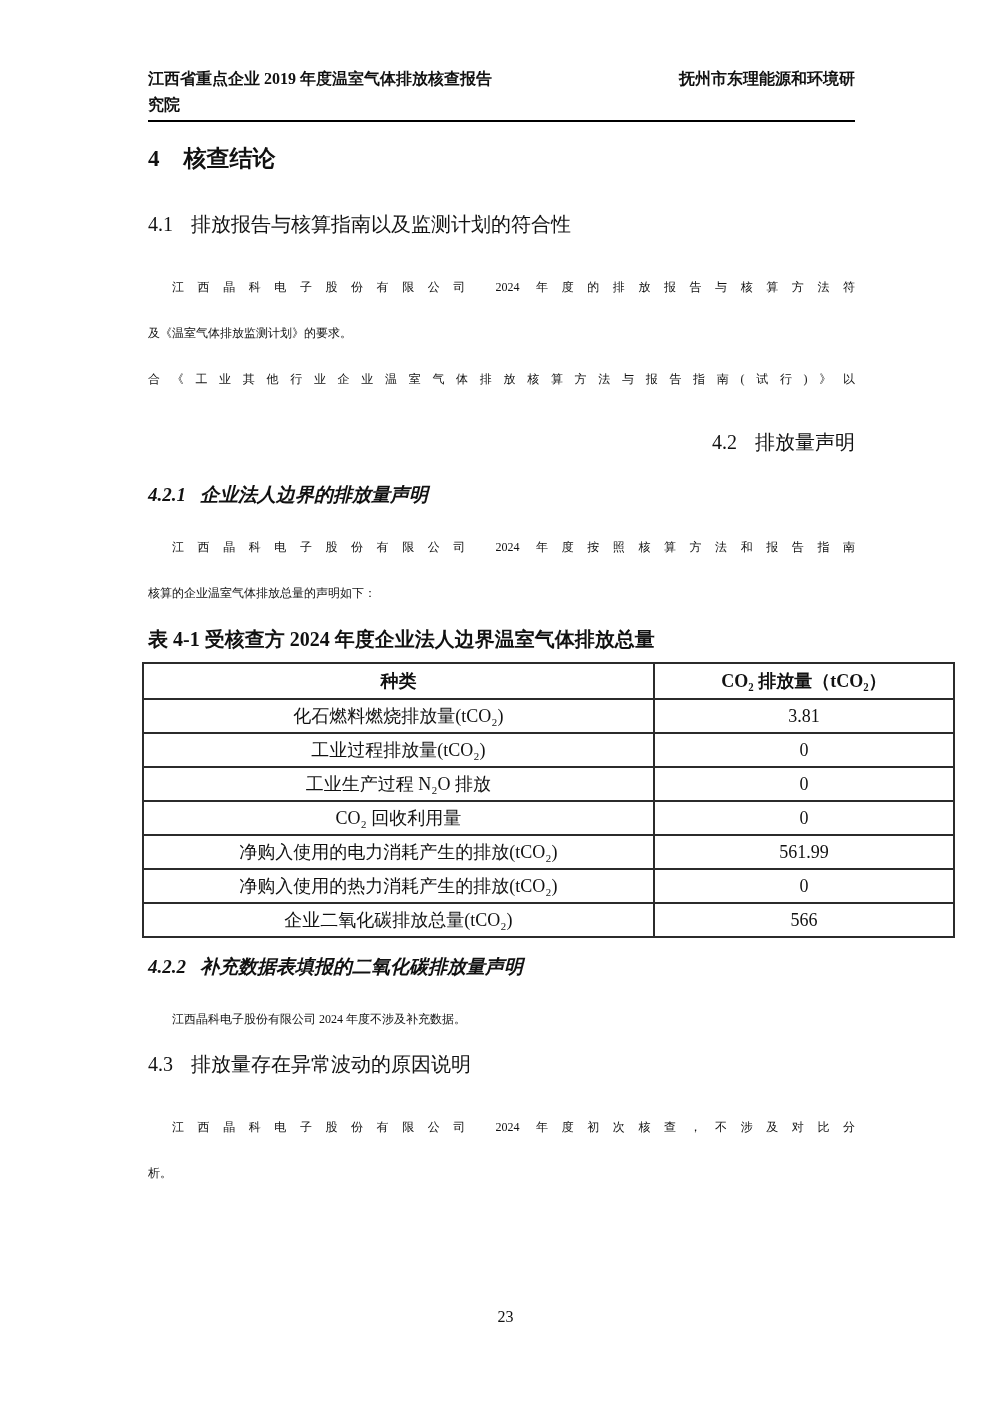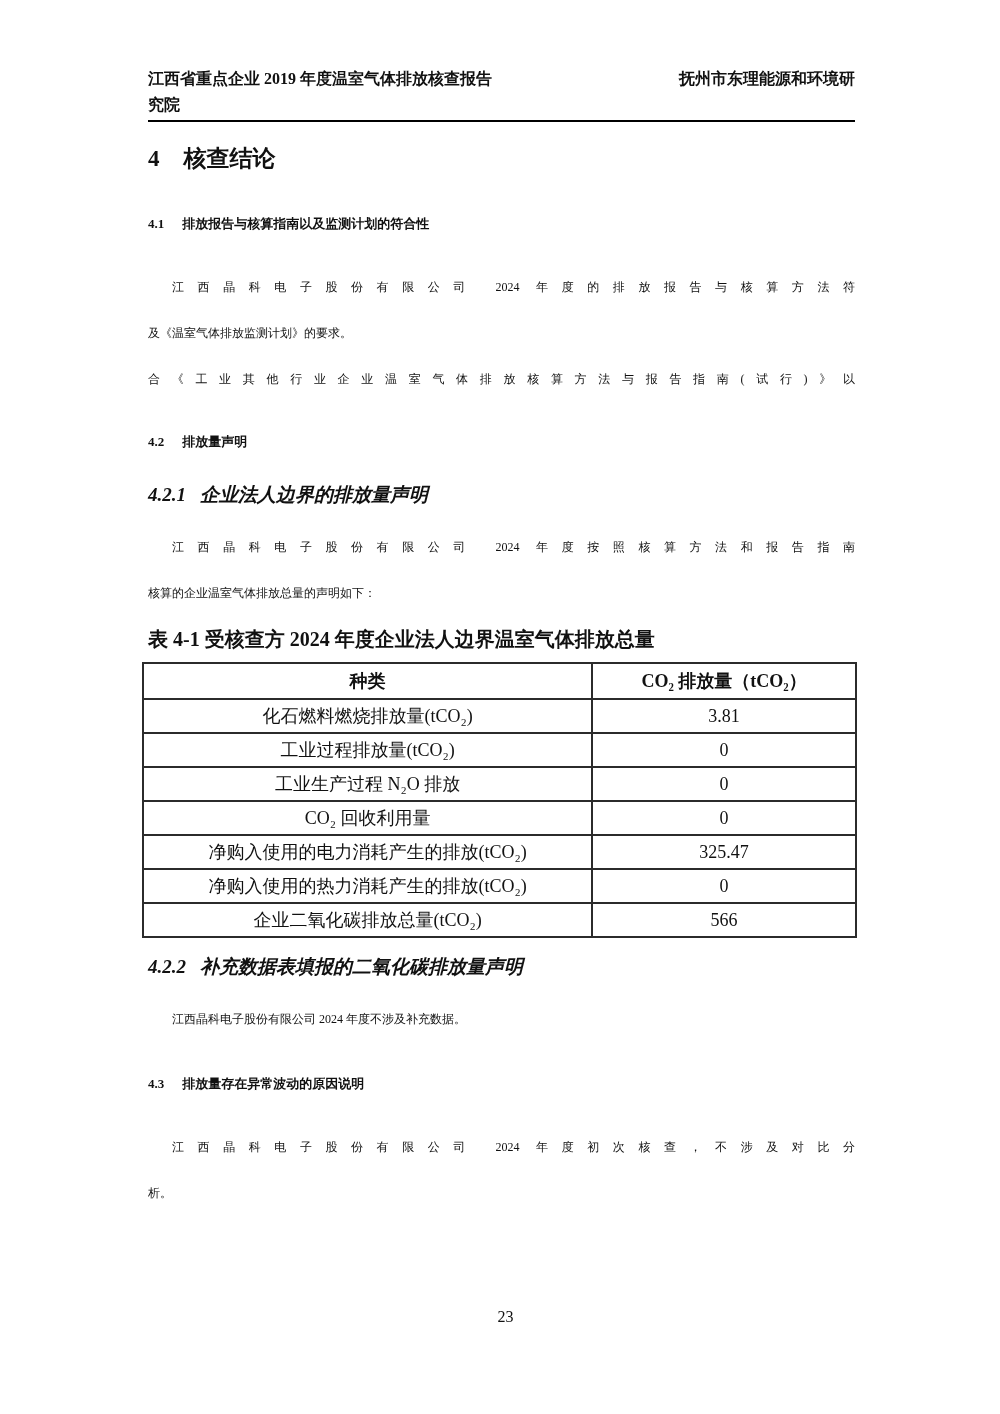--- a/index.html
+++ b/index.html
@@ -33,36 +33,36 @@
   .h-chapter {
     margin-top: 22px;
     font-size: 23px;
     font-weight: bold;
     line-height: 30px;
     font-family: Liberation Serif, serif;
   }
   .h-chapter .hnum { margin-right: 24px; }
   .h-sec {
     margin-top: 36px;
-    font-size: 13px;
-    font-weight: bold;
+    font-size: 20px;
+    font-weight: normal;
     line-height: 28px;
   }
   .h-sec .hnum { margin-right: 18px; }
   .h-sub {
     margin-top: 26px;
     font-size: 19px;
     font-weight: bold;
     line-height: 26px;
     font-style: italic;
   }
   .h-sub .hnum { margin-right: 14px; }
-  .h-sec.tight { margin-top: 26px; }
+  .h-sec.tight { margin-top: 26px; text-align: right; }
   .h-sub.after-table { margin-top: 16px; }
-  .h-sec.after-par { margin-top: 28px; }
+  .h-sec.after-par { margin-top: 8px; }
   
   .par { margin-top: 26px; font-size: 12px; }
   .par.small-gap { margin-top: 16px; }
   .pline {
     line-height: 46px;
     text-align: justify;
     text-align-last: justify;
     white-space: nowrap;
   }
   .pline.first { text-indent: 2em; }
@@ -74,21 +74,21 @@
   
   .tbl-caption {
     margin-top: 8px;
     font-size: 20px;
     font-weight: bold;
     line-height: 30px;
   }
   table.data-table {
     margin-top: 8px;
     margin-left: -6px;
-    width: 715px;
+    width: 813px;
     border-collapse: collapse;
     font-size: 18px;
     border-radius: 26px;
   }
   table.data-table th, table.data-table td {
     border: 2px solid #2b2b2b;
     text-align: center;
     vertical-align: middle;
     font-weight: normal;
     padding: 0 4px;
@@ -168,21 +168,21 @@
       <tr>
         <td>工业生产过程 N₂O 排放</td>
         <td>0</td>
       </tr>
       <tr>
         <td>CO₂ 回收利用量</td>
         <td>0</td>
       </tr>
       <tr>
         <td>净购入使用的电力消耗产生的排放(tCO₂)</td>
-        <td>325.47</td>
+        <td>561.99</td>
       </tr>
       <tr>
         <td>净购入使用的热力消耗产生的排放(tCO₂)</td>
         <td>0</td>
       </tr>
       <tr>
         <td>企业二氧化碳排放总量(tCO₂)</td>
         <td>566</td>
       </tr>
     </tbody>

